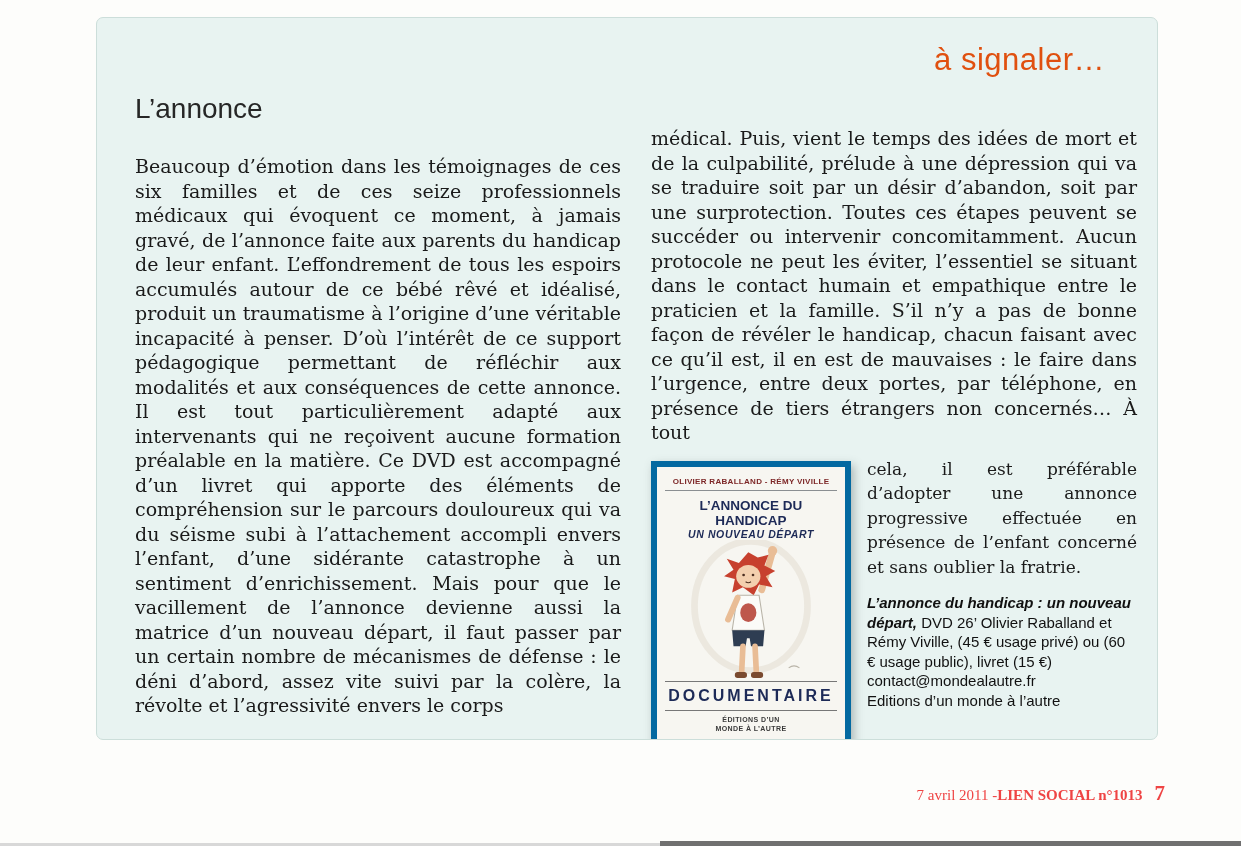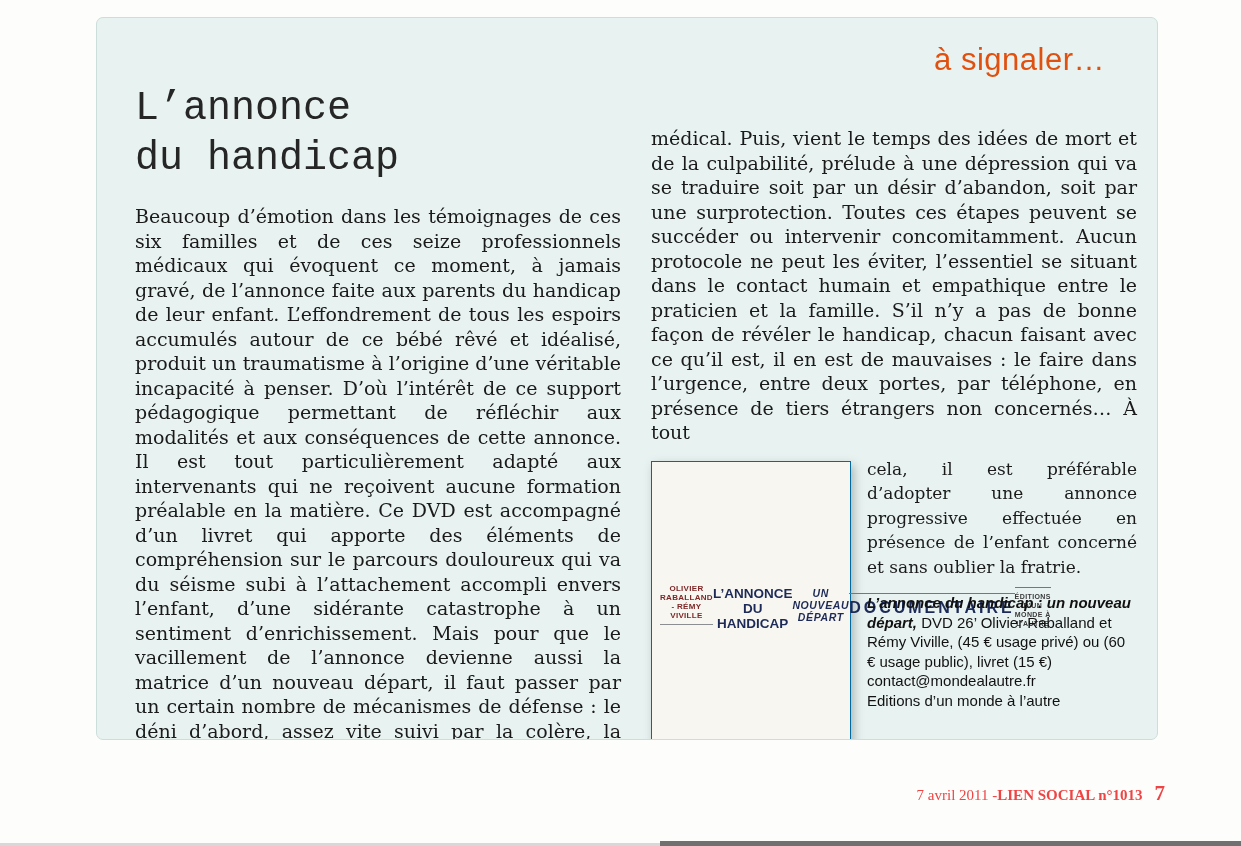--- a/index.html
+++ b/index.html
@@ -17,34 +17,34 @@
     position:absolute;top:24px;right:52px;
     font-family:"Liberation Sans",sans-serif;
     font-size:31px;color:#e0500f;letter-spacing:.5px;
   }
   .columns{
     position:absolute;top:66px;left:38px;width:1002px;
     display:flex;gap:30px;
   }
   .col{width:486px;box-sizing:border-box;}
   .article-title{
-    font-family:Liberation Mono, monospace;
-    font-size:40px;line-height:50px;color:#262626;
+    font-family:Liberation Sans, sans-serif;
+    font-size:28px;line-height:50px;color:#262626;
     margin:0 0 20px 0;font-weight:500;
   }
   .body-text{
     font-size:19px;line-height:24.5px;text-align:justify;margin:0;
   }
   .col-right{padding-top:42px;}
   .media{margin-top:12px;}
   .cover{
     float:left;width:200px;height:286px;margin:4px 16px 8px 0;
-    background:#f7f6f1;border:1px solid #0369a1;
+    background:#f7f6f1;border:6px solid #0369a1;
     box-shadow:3px 4px 9px rgba(60,70,70,.35);
-    display:flex;flex-direction:row;align-items:center;
+    display:flex;flex-direction:column;align-items:center;
     padding:10px 8px 8px;box-sizing:border-box;
     font-family:"Liberation Sans",sans-serif;text-align:center;
   }
   .cover-authors{
     font-size:8px;font-weight:bold;letter-spacing:.3px;color:#7d2727;
     text-transform:uppercase;padding-bottom:4px;border-bottom:1px solid #8b8f92;width:100%;
   }
   .cover-title{margin-top:7px;font-size:13.5px;font-weight:bold;color:#1d2a57;}
   .cover-subtitle{font-size:10.5px;font-style:italic;font-weight:bold;color:#1d2a57;letter-spacing:.6px;}
   .cover-art{flex:1;width:100%;display:flex;align-items:center;justify-content:center;overflow:hidden;}
@@ -79,21 +79,20 @@
 
 <div class="panel">
 
   <div class="section-label">à signaler…</div>
 
   <div class="columns">
 
     <div class="col col-left">
       <h1 class="article-title">
         <div>L’annonce</div>
-        <div>du handicap</div>
       </h1>
       <p class="body-text">Beaucoup d’émotion dans les témoignages de ces six familles et de ces seize professionnels médicaux qui évoquent ce moment, à jamais gravé, de l’annonce faite aux parents du handicap de leur enfant. L’effondrement de tous les espoirs accumulés autour de ce bébé rêvé et idéalisé, produit un traumatisme à l’origine d’une véritable incapacité à penser. D’où l’intérêt de ce support pédagogique permettant de réfléchir aux modalités et aux conséquences de cette annonce. Il est tout particulièrement adapté aux intervenants qui ne reçoivent aucune formation préalable en la matière. Ce DVD est accompagné d’un livret qui apporte des éléments de compréhension sur le parcours douloureux qui va du séisme subi à l’attachement accompli envers l’enfant, d’une sidérante catastrophe à un sentiment d’enrichissement. Mais pour que le vacillement de l’annonce devienne aussi la matrice d’un nouveau départ, il faut passer par un certain nombre de mécanismes de défense : le déni d’abord, assez vite suivi par la colère, la révolte et l’agressivité envers le corps</p>
     </div>
 
     <div class="col col-right">
       <p class="body-text">médical. Puis, vient le temps des idées de mort et de la culpabilité, prélude à une dépression qui va se traduire soit par un désir d’abandon, soit par une surprotection. Toutes ces étapes peuvent se succéder ou intervenir concomitamment. Aucun protocole ne peut les éviter, l’essentiel se situant dans le contact humain et empathique entre le praticien et la famille. S’il n’y a pas de bonne façon de révéler le handicap, chacun faisant avec ce qu’il est, il en est de mauvaises : le faire dans l’urgence, entre deux portes, par téléphone, en présence de tiers étrangers non concernés… À tout</p>
 
       <div class="media">
 
         <div class="cover">

